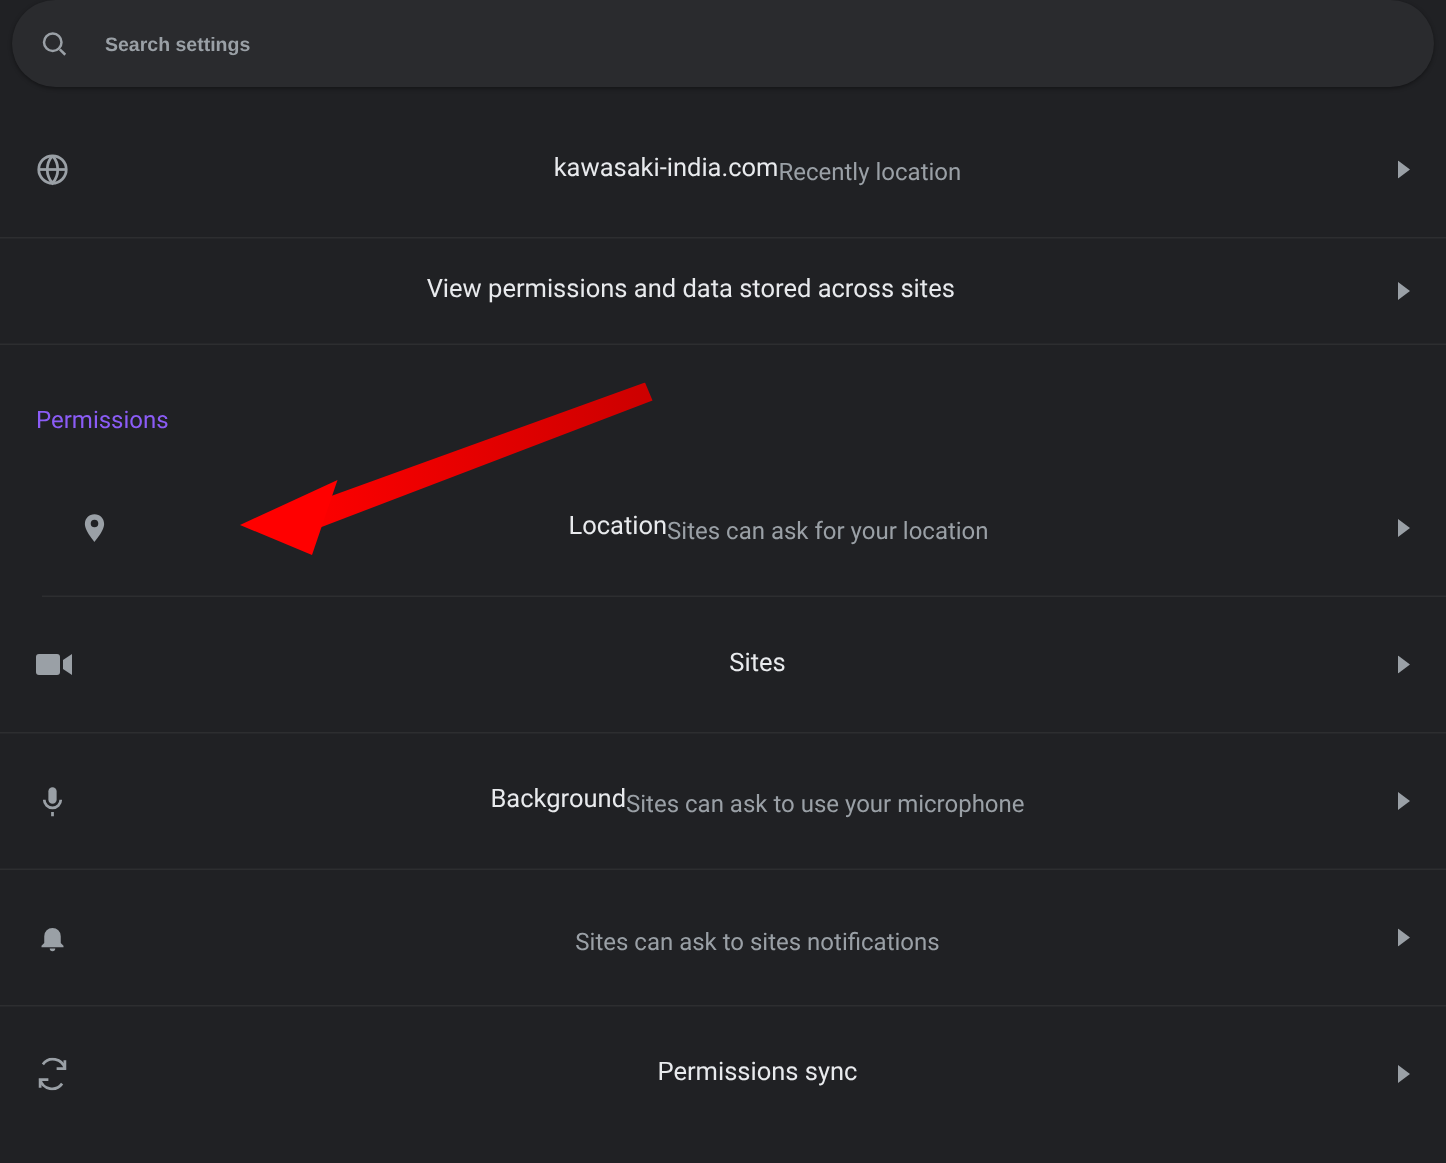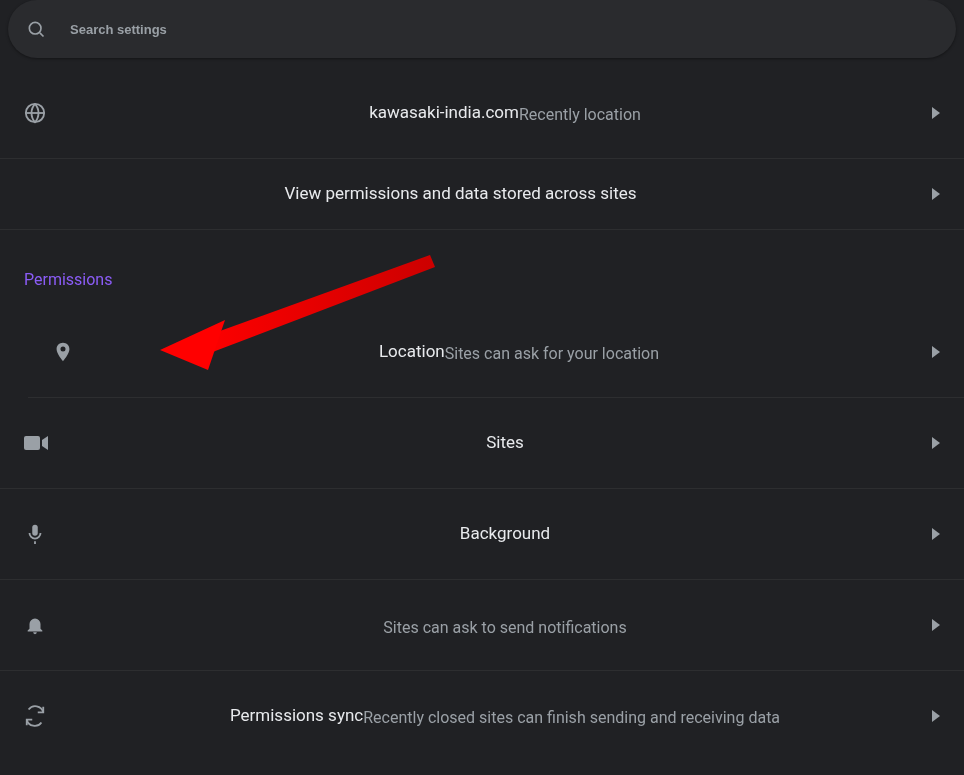--- a/index.html
+++ b/index.html
@@ -177,56 +177,56 @@
 
 <div class="row tall">
   <span class="leading">
     <svg width="22" height="22" viewBox="0 0 24 24" fill="currentColor">
       <path d="M12 14a3 3 0 0 0 3-3V5a3 3 0 0 0-6 0v6a3 3 0 0 0 3 3z"></path>
       <path d="M19 11a7 7 0 0 1-14 0h2a5 5 0 0 0 10 0h2zM11 20h2v3h-2z"></path>
     </svg>
   </span>
   <div class="textcol">
     <span class="title">Background</span>
+    <span class="subtitle">Sites can ask to use your microphone</span>
   </div>
   <span class="trailing">
     <svg width="8" height="12" viewBox="0 0 8 12" fill="currentColor">
         <path d="M0 0l8 6-8 6z"></path>
       </svg>
   </span>
 </div>
 
 <div class="row tall">
   <span class="leading">
     <svg width="22" height="22" viewBox="0 0 24 24" fill="currentColor">
       <path d="M12 22a2 2 0 0 0 2-2h-4a2 2 0 0 0 2 2zM18 16V11a6 6 0 1 0-12 0v5l-2 2v1h16v-1l-2-2z"></path>
     </svg>
   </span>
   <div class="textcol">
-    <span class="subtitle">Sites can ask to send notifications</span>
+    <span class="subtitle">Sites can ask to sites notifications</span>
   </div>
   <span class="trailing">
     <svg width="8" height="12" viewBox="0 0 8 12" fill="currentColor">
         <path d="M0 0l8 6-8 6z"></path>
       </svg>
   </span>
 </div>
 
 <div class="row tall" style="border-bottom:none;">
   <span class="leading">
     <svg width="22" height="22" viewBox="0 0 24 24" fill="none" stroke="currentColor" stroke-width="2">
       <path d="M21 2v6h-6"></path>
       <path d="M3 22v-6h6"></path>
       <path d="M21 8A9 9 0 0 0 5 5"></path>
       <path d="M3 16a9 9 0 0 0 16 3"></path>
     </svg>
   </span>
   <div class="textcol">
     <span class="title">Permissions sync</span>
-    <span class="subtitle">Recently closed sites can finish sending and receiving data</span>
   </div>
   <span class="trailing">
     <svg width="8" height="12" viewBox="0 0 8 12" fill="currentColor">
         <path d="M0 0l8 6-8 6z"></path>
       </svg>
   </span>
 </div>
 
 <div class="arrow-overlay" style="left:150px; top:255px;">
   <svg width="300" height="120" viewBox="0 0 300 120">

